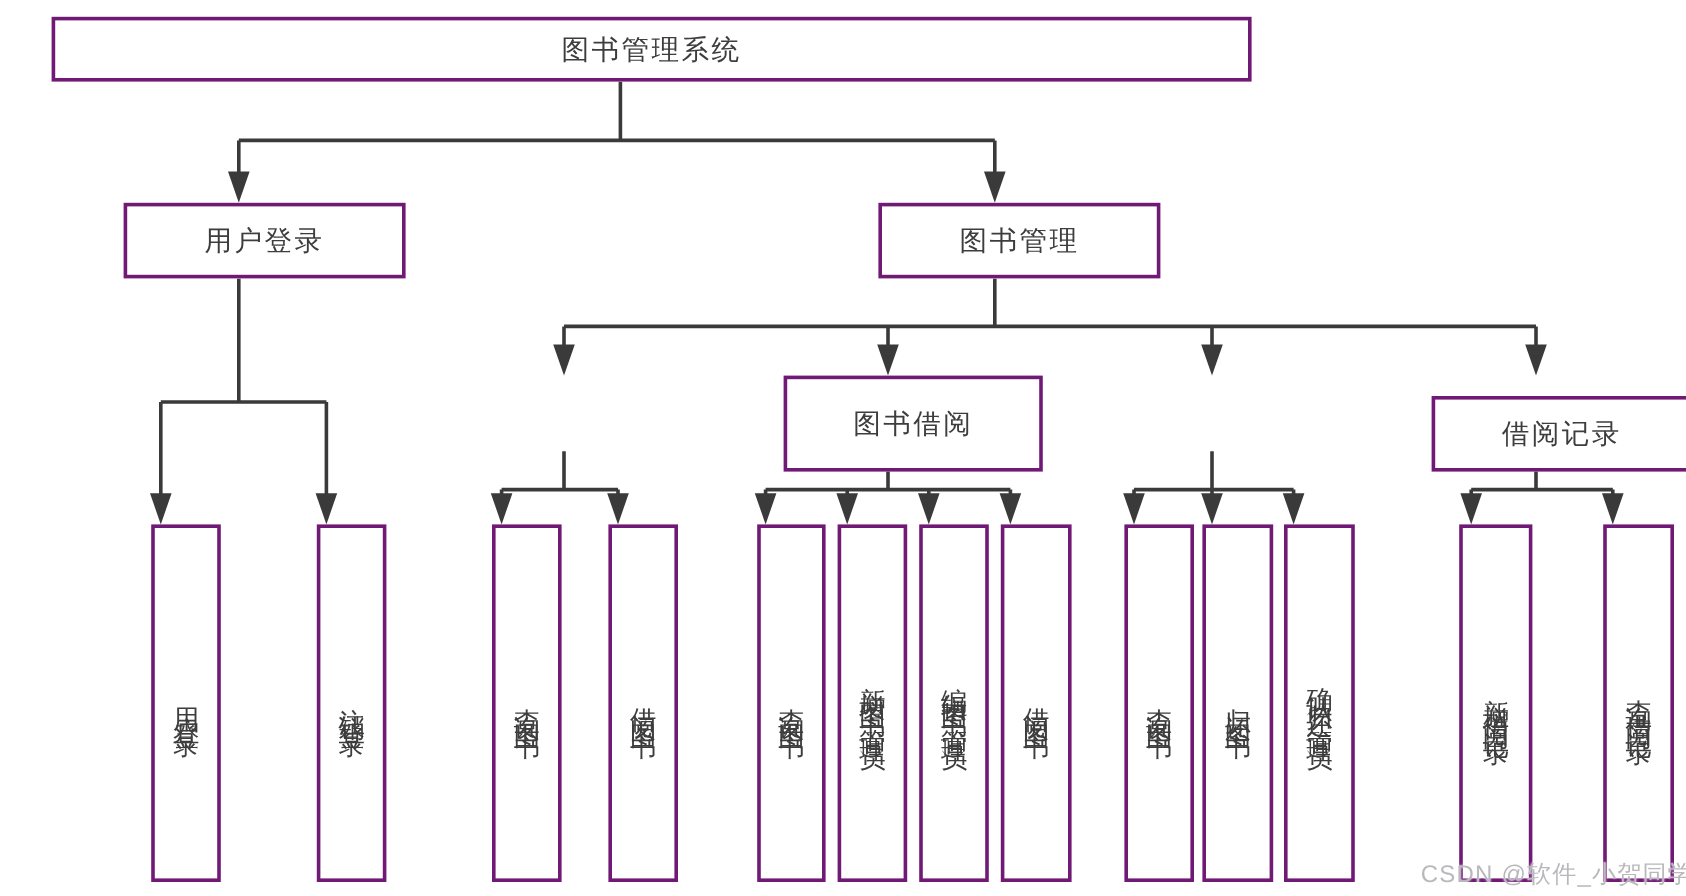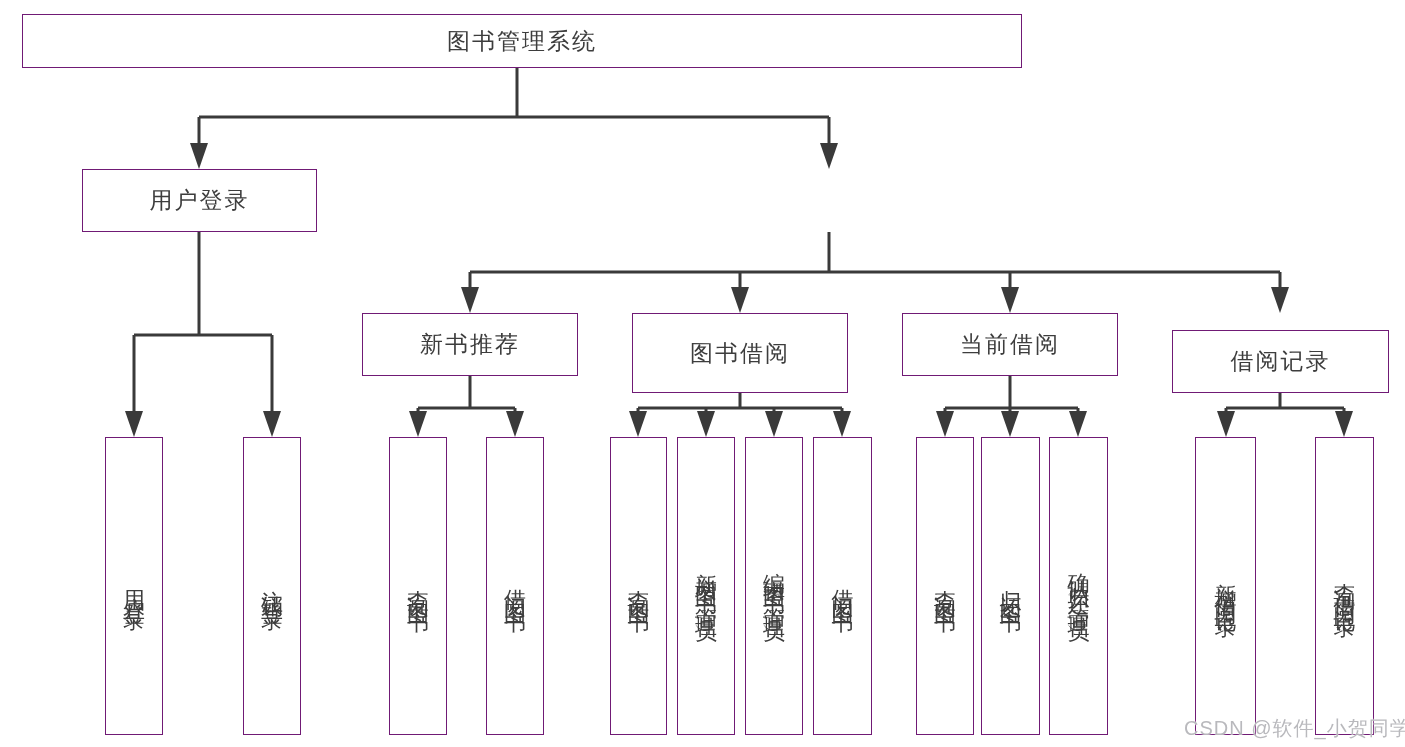--- a/index.html
+++ b/index.html
@@ -7,27 +7,28 @@
     position:relative;
     width:1405px;height:747px;
     background:#ffffff;
     font-family:"Liberation Sans","DejaVu Sans",sans-serif;
     overflow:hidden;
   }
   .wires{position:absolute;left:0;top:0;z-index:1;}
   .box{
     position:absolute;
     box-sizing:border-box;
-    border:1px solid #701a75;
+    border:3px solid #701a75;
     background:#ffffff;
     color:#3d3d3d;
     display:flex;
     align-items:center;
     justify-content:center;
     z-index:2;
+    margin-left:21px;
   }
   .hbox{font-size:23px;letter-spacing:2px;white-space:nowrap;}
   .vbox span{
     writing-mode:vertical-rl;
     text-orientation:mixed;
     font-size:22px;
     letter-spacing:7px;
     line-height:1.1;
     white-space:nowrap;
     color:#3d3d3d;
@@ -84,24 +85,23 @@
       <polygon points="1001,411 1019,411 1010,437"></polygon>
       <polygon points="1069,411 1087,411 1078,437"></polygon>
       <polygon points="1217,411 1235,411 1226,437"></polygon>
       <polygon points="1335,411 1353,411 1344,437"></polygon>
     </g>
   </svg>
 
   <div class="box hbox" style="left:22px;top:14px;width:1000px;height:54px">图书管理系统</div>
 
   <div class="box hbox" style="left:82px;top:169px;width:235px;height:63px">用户登录</div>
+  <div class="box hbox" style="left:711px;top:169px;width:235px;height:63px">图书管理</div>
 
-  <div class="box hbox" style="left:362px;top:313px;width:216px;height:63px">新书推荐</div>
   <div class="box hbox" style="left:632px;top:313px;width:216px;height:80px">图书借阅</div>
-  <div class="box hbox" style="left:902px;top:313px;width:216px;height:63px">当前借阅</div>
   <div class="box hbox" style="left:1172px;top:330px;width:217px;height:63px">借阅记录</div>
 
   <div class="box vbox" style="left:105px;top:437px;width:58px;height:298px">
     <span>用户登录</span>
   </div>
   <div class="box vbox" style="left:243px;top:437px;width:58px;height:298px">
     <span>注销登录</span>
   </div>
 
   <div class="box vbox" style="left:389px;top:437px;width:58px;height:298px">

